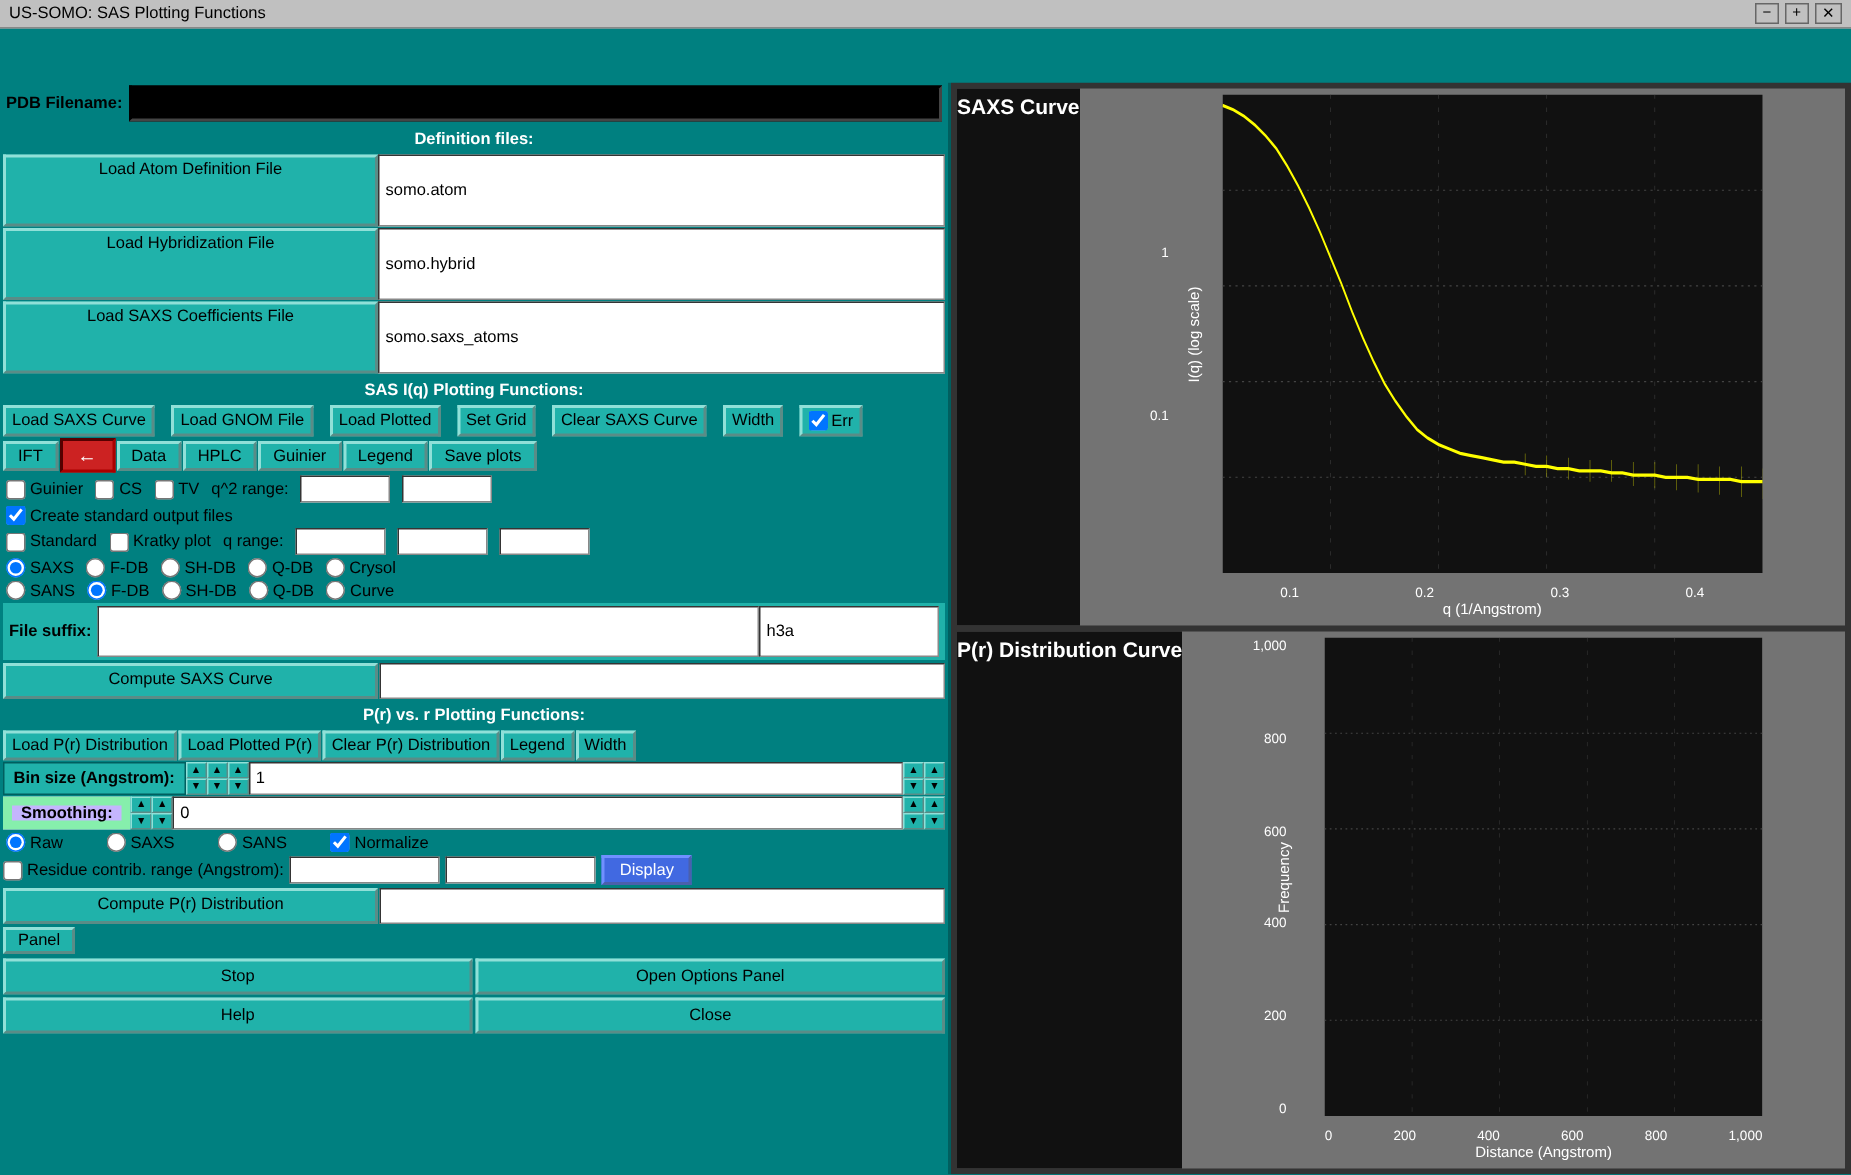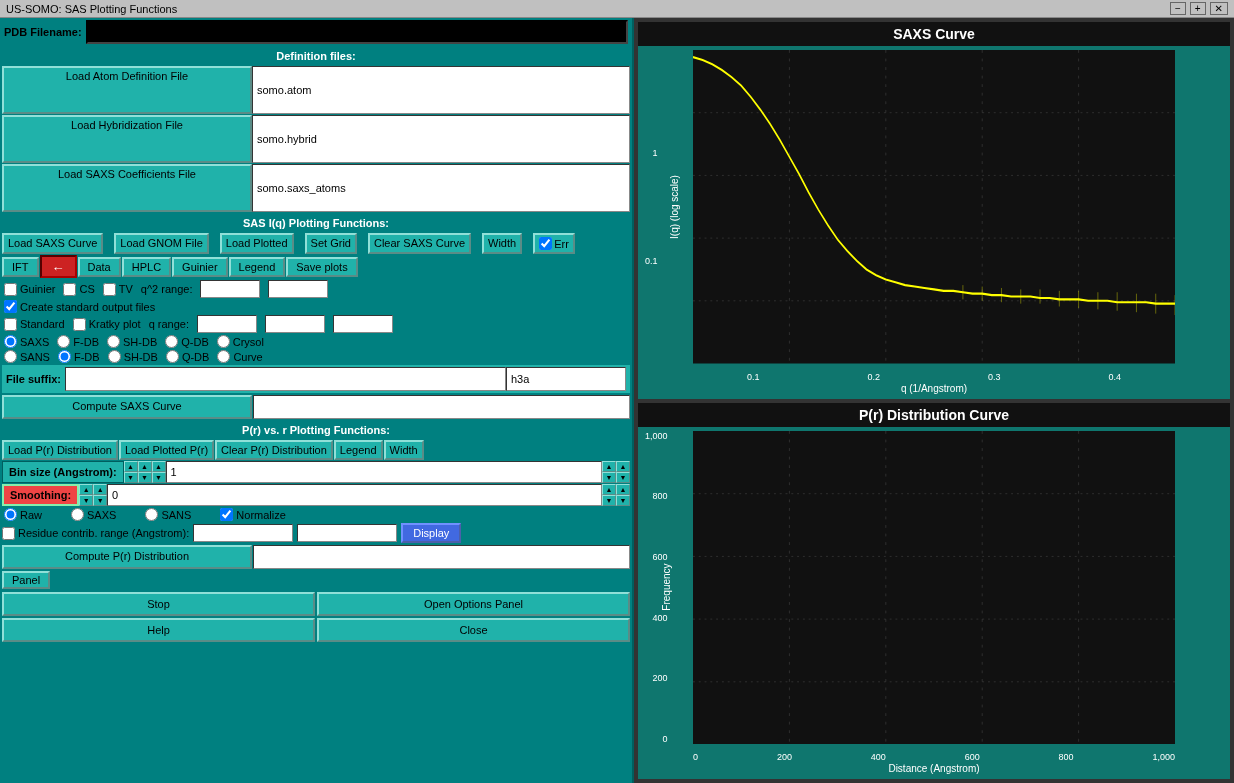--- a/index.html
+++ b/index.html
@@ -27,20 +27,21 @@
       cursor: pointer;
       padding: 0 4px;
       background: #c0c0c0;
       border: 1px solid #666;
       font-size: 10px;
     }
     #main {
       display: flex;
       flex: 1;
       overflow: hidden;
+      margin-top: 36px;
     }
     
     #left-panel {
       width: 634px;
       background: #008080;
       display: flex;
       flex-direction: column;
       border-right: 2px solid #005f5f;
     }
     .section-header {
@@ -146,21 +147,21 @@
     }
     .filesuffix-label {
       font-weight: bold;
       margin-right: 4px;
       color: black;
     }
     .filesuffix-input {
       flex: 1;
       background: white;
       border: 1px inset #888;
-      height: 24px;
+      height: 34px;
       padding: 1px 4px;
       font-size: 11px;
     }
     
     .compute-row {
       display: flex;
       margin: 2px;
       gap: 1px;
     }
     .compute-btn {
@@ -237,25 +238,25 @@
       padding: 1px 4px;
       font-size: 11px;
     }
     
     .smoothing-row {
       display: flex;
       align-items: center;
       margin: 1px 2px;
     }
     .smoothing-label {
-      background: #ef4444;
+      background: #c4b5fd;
       color: black;
       font-weight: bold;
       padding: 2px 6px;
-      border: 2px solid #86efac;
+      border: 6px solid #86efac;
       white-space: nowrap;
       height: 22px;
       display: flex;
       align-items: center;
     }
     
     .normalize-row {
       display: flex;
       align-items: flex-end;
       margin: 2px 4px;
@@ -338,24 +339,25 @@
     #right-panel {
       flex: 1;
       background: #333;
       display: flex;
       flex-direction: column;
       padding: 4px;
       gap: 4px;
     }
     .chart-container {
       flex: 1;
-      background: #0f766e;
+      background: #737373;
       position: relative;
       display: flex;
-      flex-direction: column;
+      flex-direction: row;
+      gap: 40px;
     }
     .chart-title {
       color: white;
       text-align: center;
       font-size: 14px;
       font-weight: bold;
       padding: 4px 0;
       background: #111;
     }
     .chart-area {

